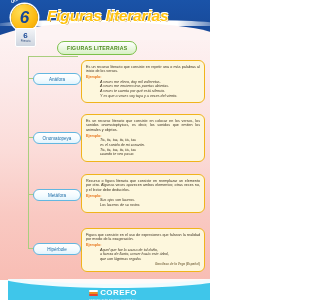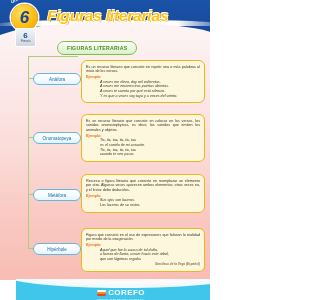--- a/index.html
+++ b/index.html
@@ -123,21 +123,21 @@
   .box p{margin:0;font-size:3.7px;line-height:4.6px;color:#3c3222;text-align:justify;}
   .ej{margin-top:1.6px;font-size:3.7px;font-weight:bold;color:#e8761c;line-height:4.6px;}
   .ex{margin:0;padding-left:14px;font-size:3.7px;line-height:4.7px;color:#3c3222;font-style:italic;}
   .attrib{
     margin-top:1.5px;text-align:right;font-size:3.1px;line-height:3.6px;
     color:#8a7a55;font-style:italic;font-weight:bold;
   }
 
   
   .footer{
-    position:absolute;left:16px;bottom:0;width:210px;height:21px;
+    position:absolute;left:8px;bottom:0;width:210px;height:21px;
     background:#3fc6ea;
     overflow:hidden;
   }
   .foot-wave{
     position:absolute;left:-12px;top:-9px;width:240px;height:18px;
     background:#ffffff;
     border-radius:0 0 58% 58% / 0 0 15px 15px;
     opacity:.92;
   }
   .foot-wave2{

